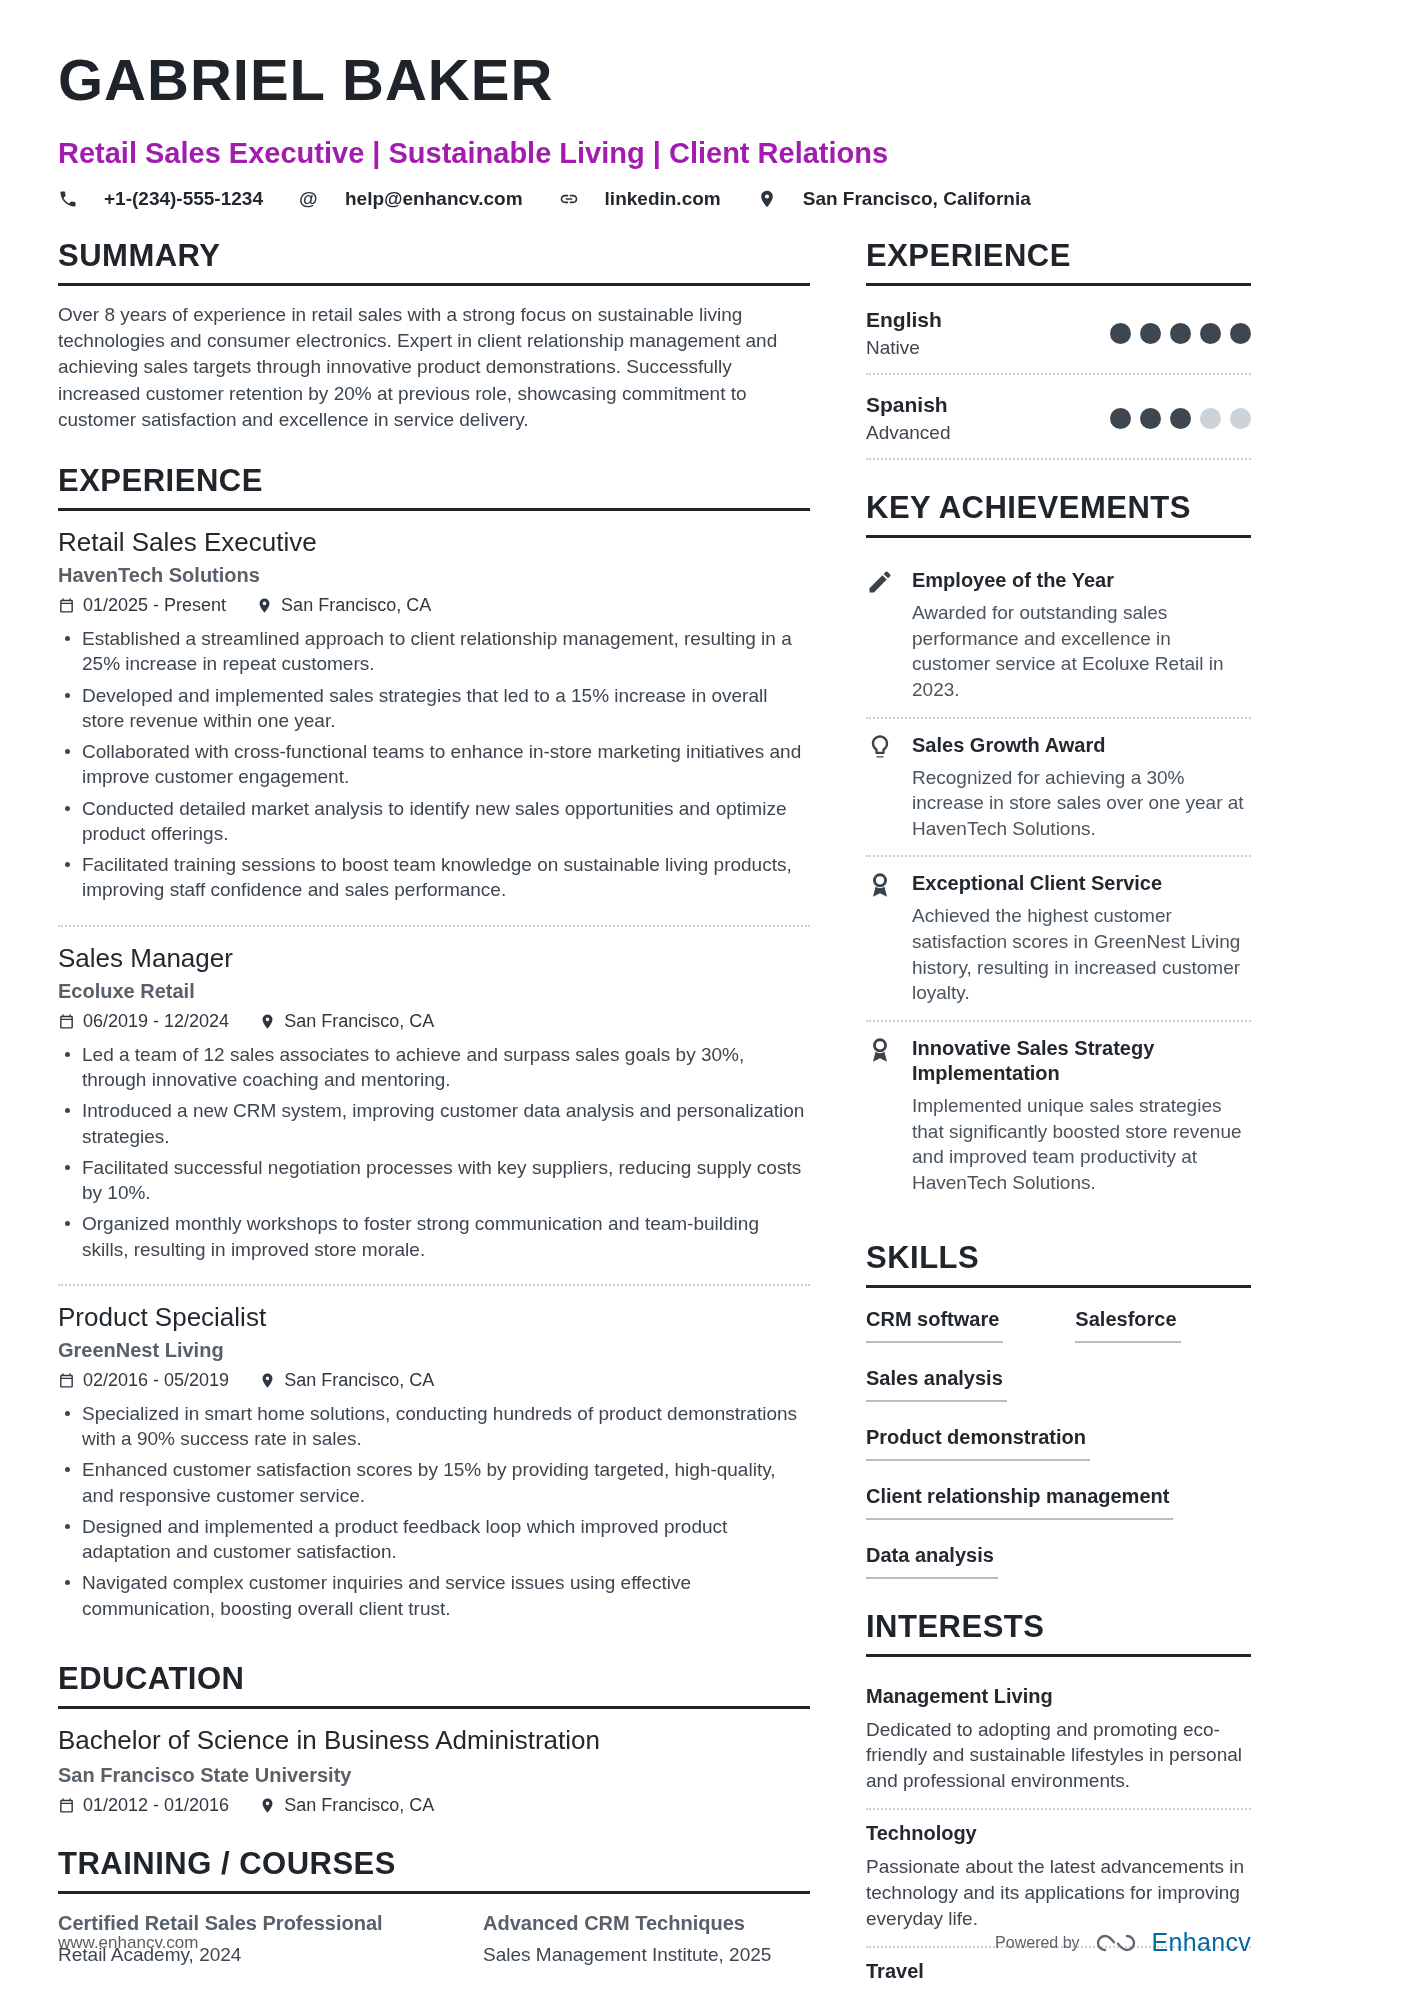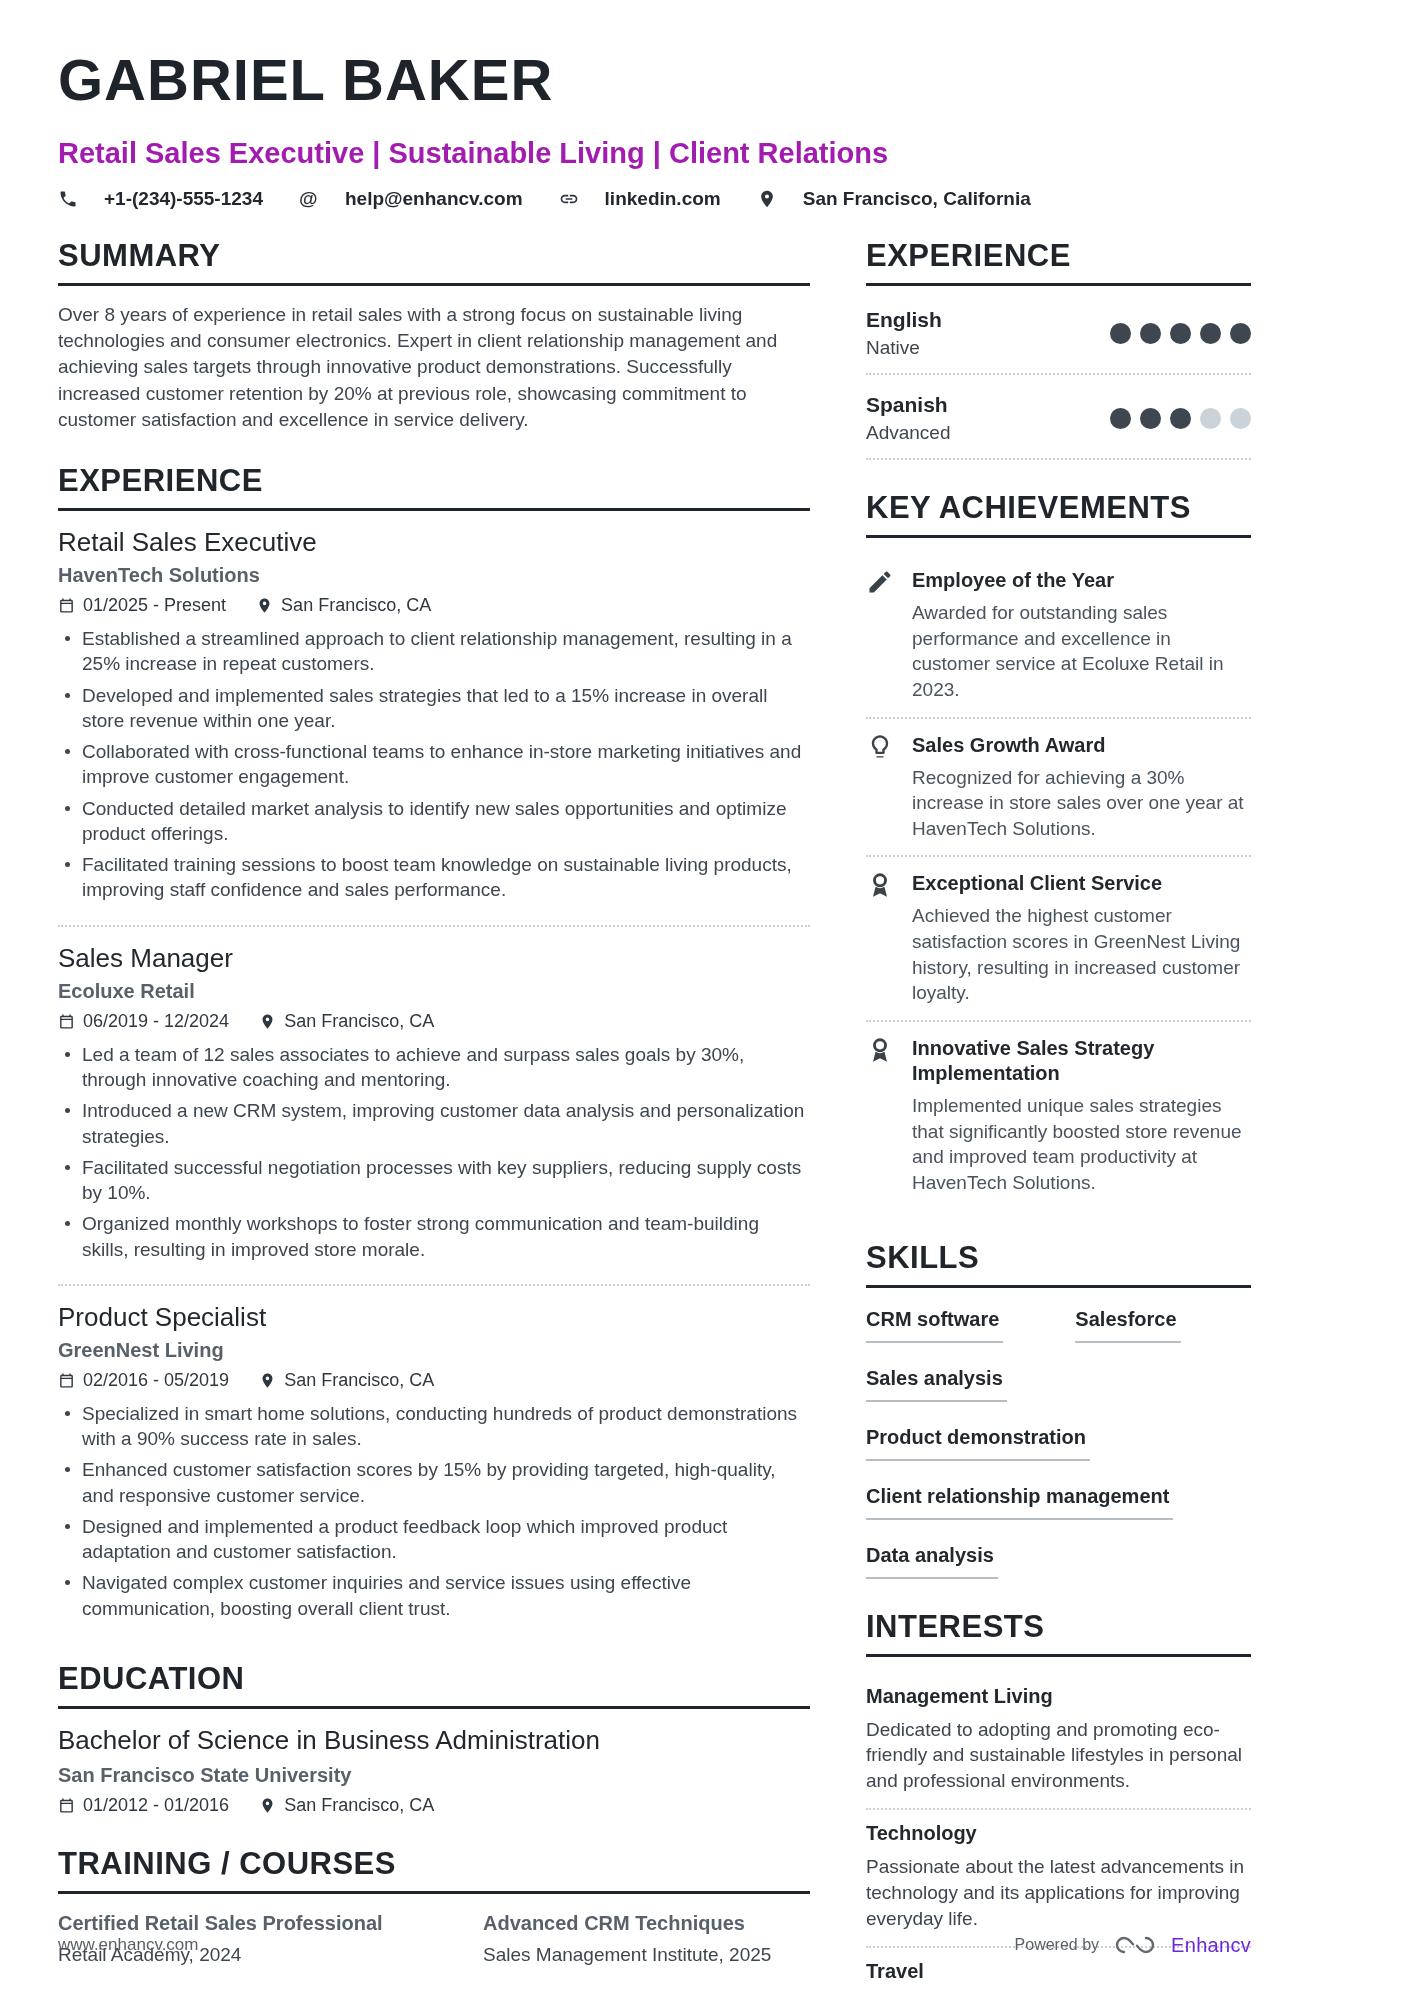--- a/index.html
+++ b/index.html
@@ -74,21 +74,21 @@
   .interest-text { font-size:19px; color:#3d4650; line-height:1.36; }
 
   
   .footer { position:absolute; left:0; right:0; bottom:0; padding:0 58px 38px 58px;
             display:flex; justify-content:space-between; align-items:center; }
   .footer-site { font-size:17px; color:#5a6066; }
   .powered { display:flex; align-items:center; gap:14px; color:#5f666c; }
   .powered-label { font-size:16px; color:#5a6066; }
   .brand-logo { display:inline-flex; width:44px; height:24px; color:#63696e; }
   .brand-logo svg { width:44px; height:24px; }
-  .brand-name { font-size:20px; color:#6d28d9; letter-spacing:.3px; }
+  .brand-name { font-size:25px; color:#0369a1; letter-spacing:.3px; }
 </style>
 </head>
 <body>
 
 <div class="page">
 
   <div class="header">
     <div class="name">GABRIEL BAKER</div>
     <div class="headline">Retail Sales Executive | Sustainable Living | Client Relations</div>
     <div class="contact-row">

